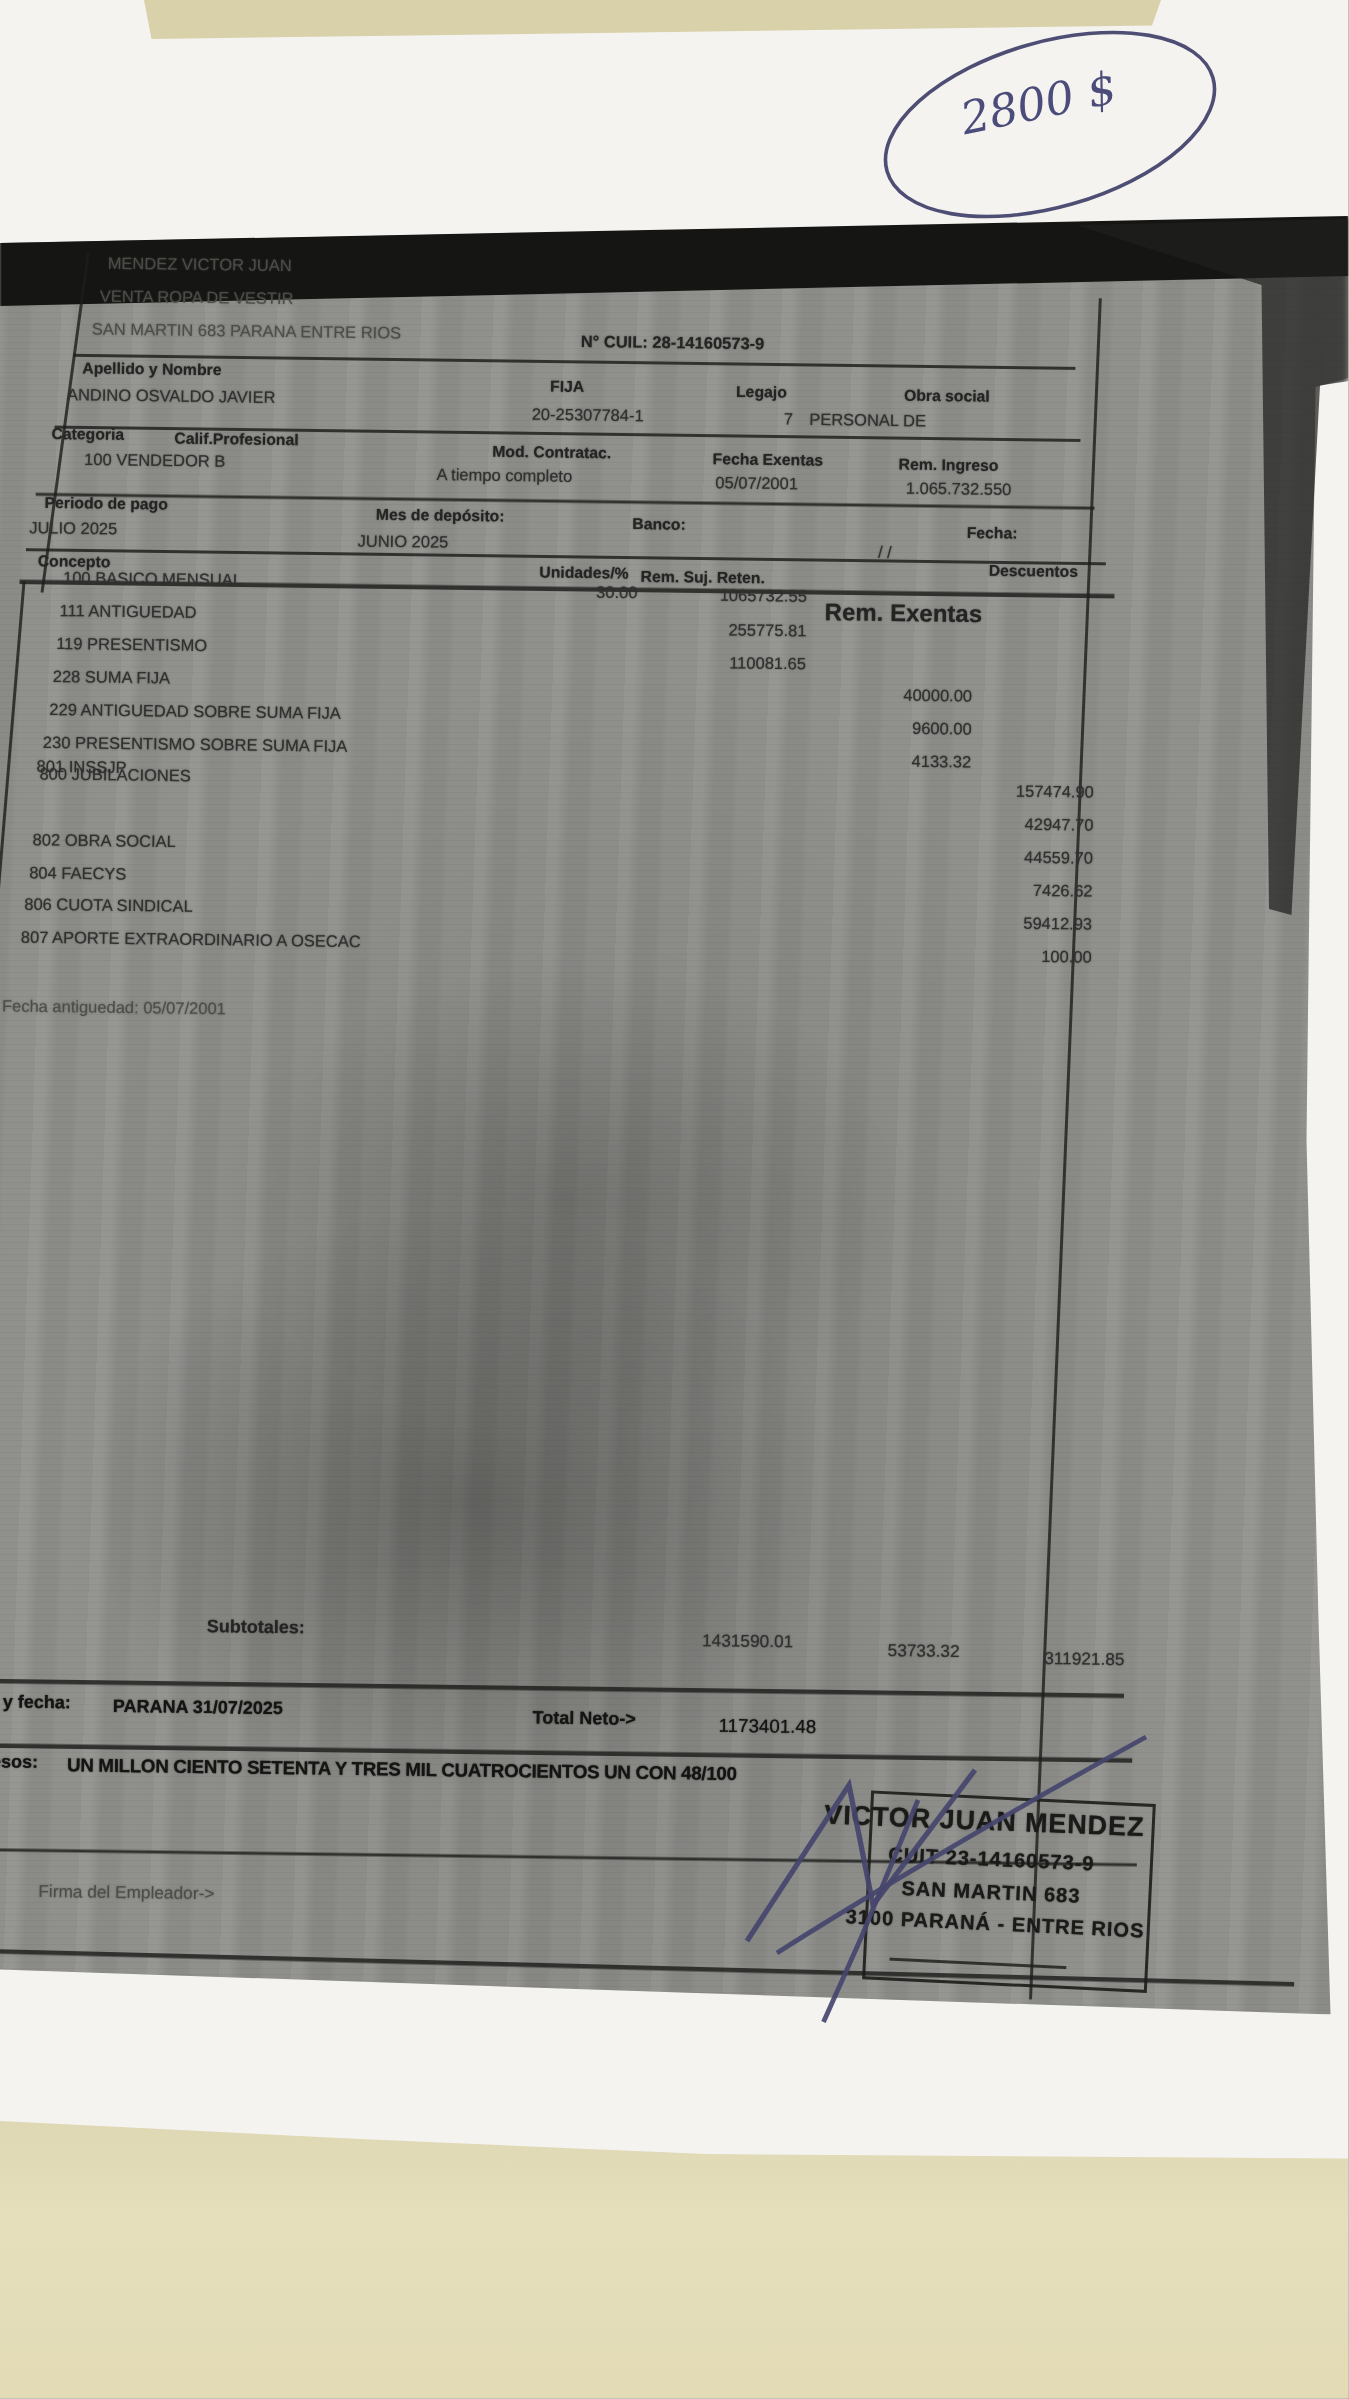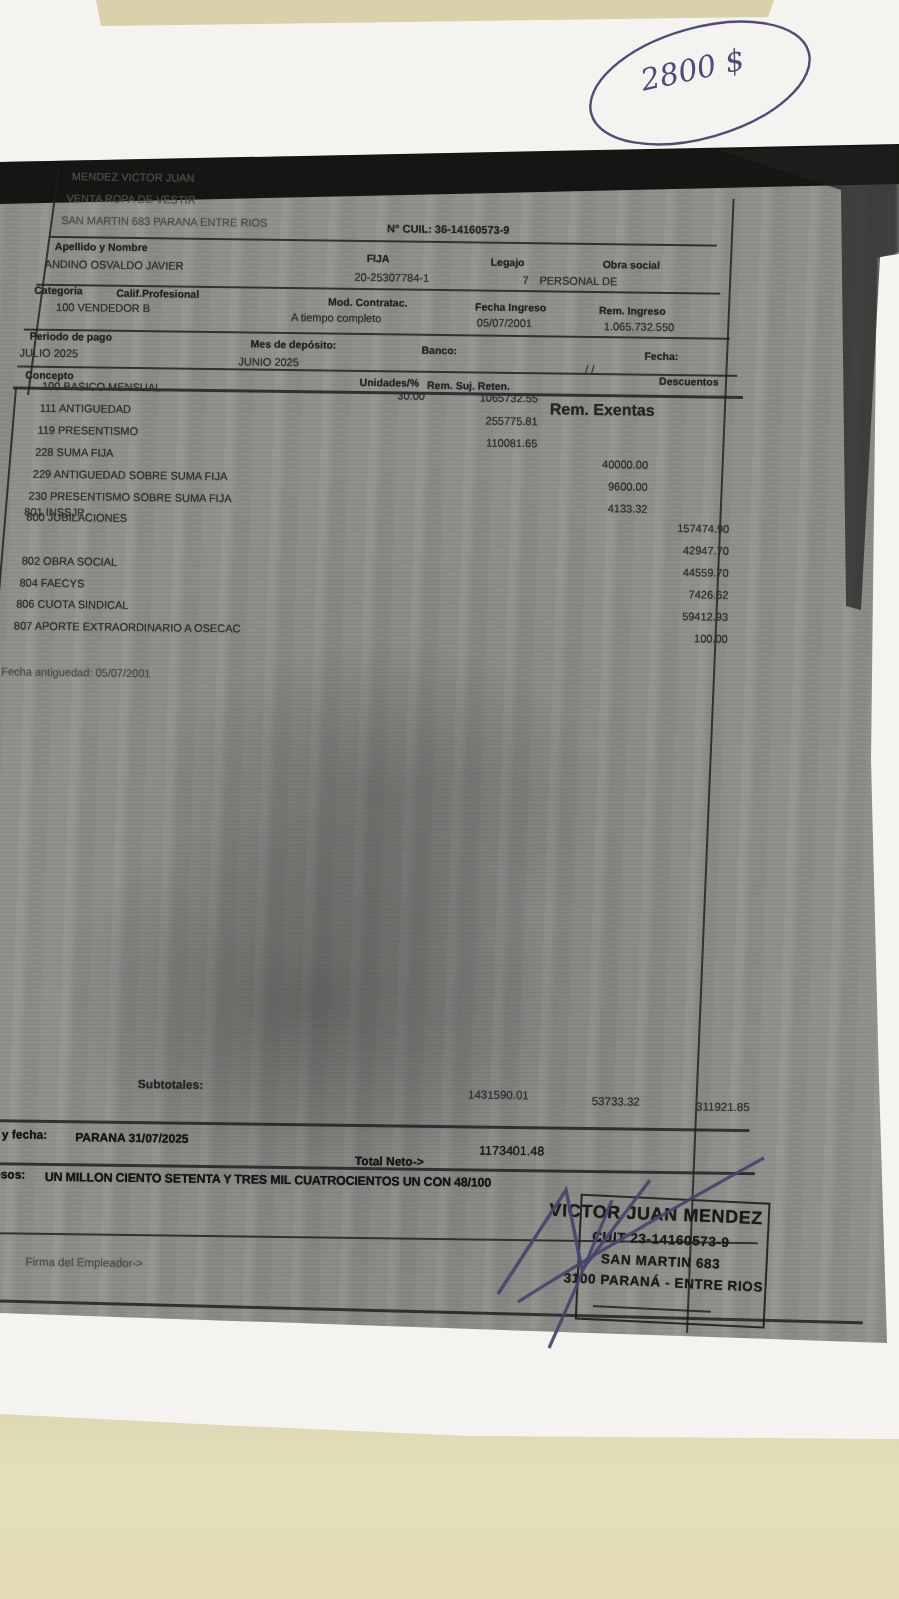--- a/index.html
+++ b/index.html
@@ -68,38 +68,38 @@
   <div class="hl" style="left:0;top:1120px;width:762px;height:3px;"></div>
   <div class="hl" style="left:0;top:1163px;width:768px;height:3px;"></div>
   <div class="hl" style="left:0;top:1233px;width:772px;"></div>
   <div class="hl" style="left:0;top:1300px;width:878px;height:3px;transform:rotate(0.7deg);"></div>
 
   <div class="t dim" style="left:72px;top:170px;">MENDEZ VICTOR JUAN</div>
   <div class="t dim" style="left:67px;top:192px;">VENTA ROPA DE VESTIR</div>
   <div class="t dim" style="left:62px;top:214px;">SAN MARTIN 683 PARANA ENTRE RIOS</div>
   <div class="t b" style="left:388px;top:218px;">
     <span>N° CUIL:</span>
-    <span>36-14160573-9</span>
+    <span>28-14160573-9</span>
   </div>
 
   <div class="t b" style="left:56px;top:240px;font-size:10.5px;">Apellido y Nombre</div>
   <div class="t" style="left:46px;top:258px;">ANDINO OSVALDO JAVIER</div>
   <div class="t b" style="left:368px;top:248px;font-size:10.5px;">FIJA</div>
   <div class="t" style="left:356px;top:267px;">20-25307784-1</div>
   <div class="t b" style="left:492px;top:250px;font-size:10.5px;">Legajo</div>
   <div class="t" style="left:524px;top:268px;">7</div>
   <div class="t b" style="left:604px;top:251px;font-size:10.5px;">Obra social</div>
   <div class="t" style="left:541px;top:268px;">PERSONAL DE</div>
 
   <div class="t b" style="left:36px;top:284px;font-size:10.5px;">Categoria</div>
   <div class="t b" style="left:118px;top:286px;font-size:10.5px;">Calif.Profesional</div>
   <div class="t" style="left:58px;top:301px;">100 VENDEDOR B</div>
   <div class="t b" style="left:330px;top:292px;font-size:10.5px;">Mod. Contratac.</div>
   <div class="t" style="left:293px;top:308px;">A tiempo completo</div>
-  <div class="t b" style="left:477px;top:295px;font-size:10.5px;">Fecha Ingreso</div>
+  <div class="t b" style="left:477px;top:295px;font-size:10.5px;">Fecha Exentas</div>
   <div class="t" style="left:479px;top:311px;">05/07/2001</div>
   <div class="t b" style="left:601px;top:297px;font-size:10.5px;">Rem. Ingreso</div>
   <div class="t" style="left:606px;top:313px;">1.065.732.550</div>
 
   <div class="t b" style="left:32px;top:330px;font-size:10.5px;">Periodo de pago</div>
   <div class="t" style="left:22px;top:347px;">JULIO 2025</div>
   <div class="t b" style="left:253px;top:335px;font-size:10.5px;">Mes de depósito:</div>
   <div class="t" style="left:241px;top:353px;">JUNIO 2025</div>
   <div class="t b" style="left:424px;top:339px;font-size:10.5px;">Banco:</div>
   <div class="t b" style="left:647px;top:342px;font-size:10.5px;">Fecha:</div>
@@ -150,21 +150,21 @@
 
   <div class="t dim" style="left:8px;top:666px;">Fecha antiguedad: 05/07/2001</div>
 
   <div class="t b" style="left:150px;top:1076px;font-size:12px;">Subtotales:</div>
   <div class="t num" style="left:420px;top:1083px;width:121px;font-size:11.5px;">1431590.01</div>
   <div class="t num" style="left:530px;top:1088px;width:122px;font-size:11.5px;">53733.32</div>
   <div class="t num" style="left:640px;top:1092px;width:122px;font-size:11.5px;">311921.85</div>
 
   <div class="t b dark" style="left:0;top:1128px;font-size:12px;">ar y fecha:</div>
   <div class="t b dark" style="left:88px;top:1130px;font-size:12px;">PARANA 31/07/2025</div>
-  <div class="t b dark" style="left:368px;top:1134px;font-size:12px;margin-top:16px;">Total Neto-&gt;</div>
+  <div class="t b dark" style="left:368px;top:1134px;font-size:12px;">Total Neto-&gt;</div>
   <div class="t dark" style="left:492px;top:1138px;font-size:12.5px;">1173401.48</div>
 
   <div class="t b dark" style="left:0;top:1168px;font-size:12px;">pesos:</div>
   <div class="t b dark" style="left:58px;top:1170px;font-size:12.5px;letter-spacing:-0.2px;">UN MILLON CIENTO SETENTA Y TRES MIL CUATROCIENTOS UN CON 48/100</div>
 
   <div class="t dim" style="left:40px;top:1256px;font-size:11.5px;">Firma del Empleador-&gt;</div>
 
   <div class="stamp-box" style="left:592px;top:1190px;width:186px;height:122px;"></div>
   <div class="stamp-line" style="left:545px;top:1196px;width:250px;text-align:center;font-size:18px;transform:rotate(1.5deg);">VICTOR JUAN MENDEZ</div>
   <div class="stamp-line" style="left:560px;top:1224px;width:230px;text-align:center;font-size:13.5px;transform:rotate(1.8deg);">CUIT 23-14160573-9</div>

